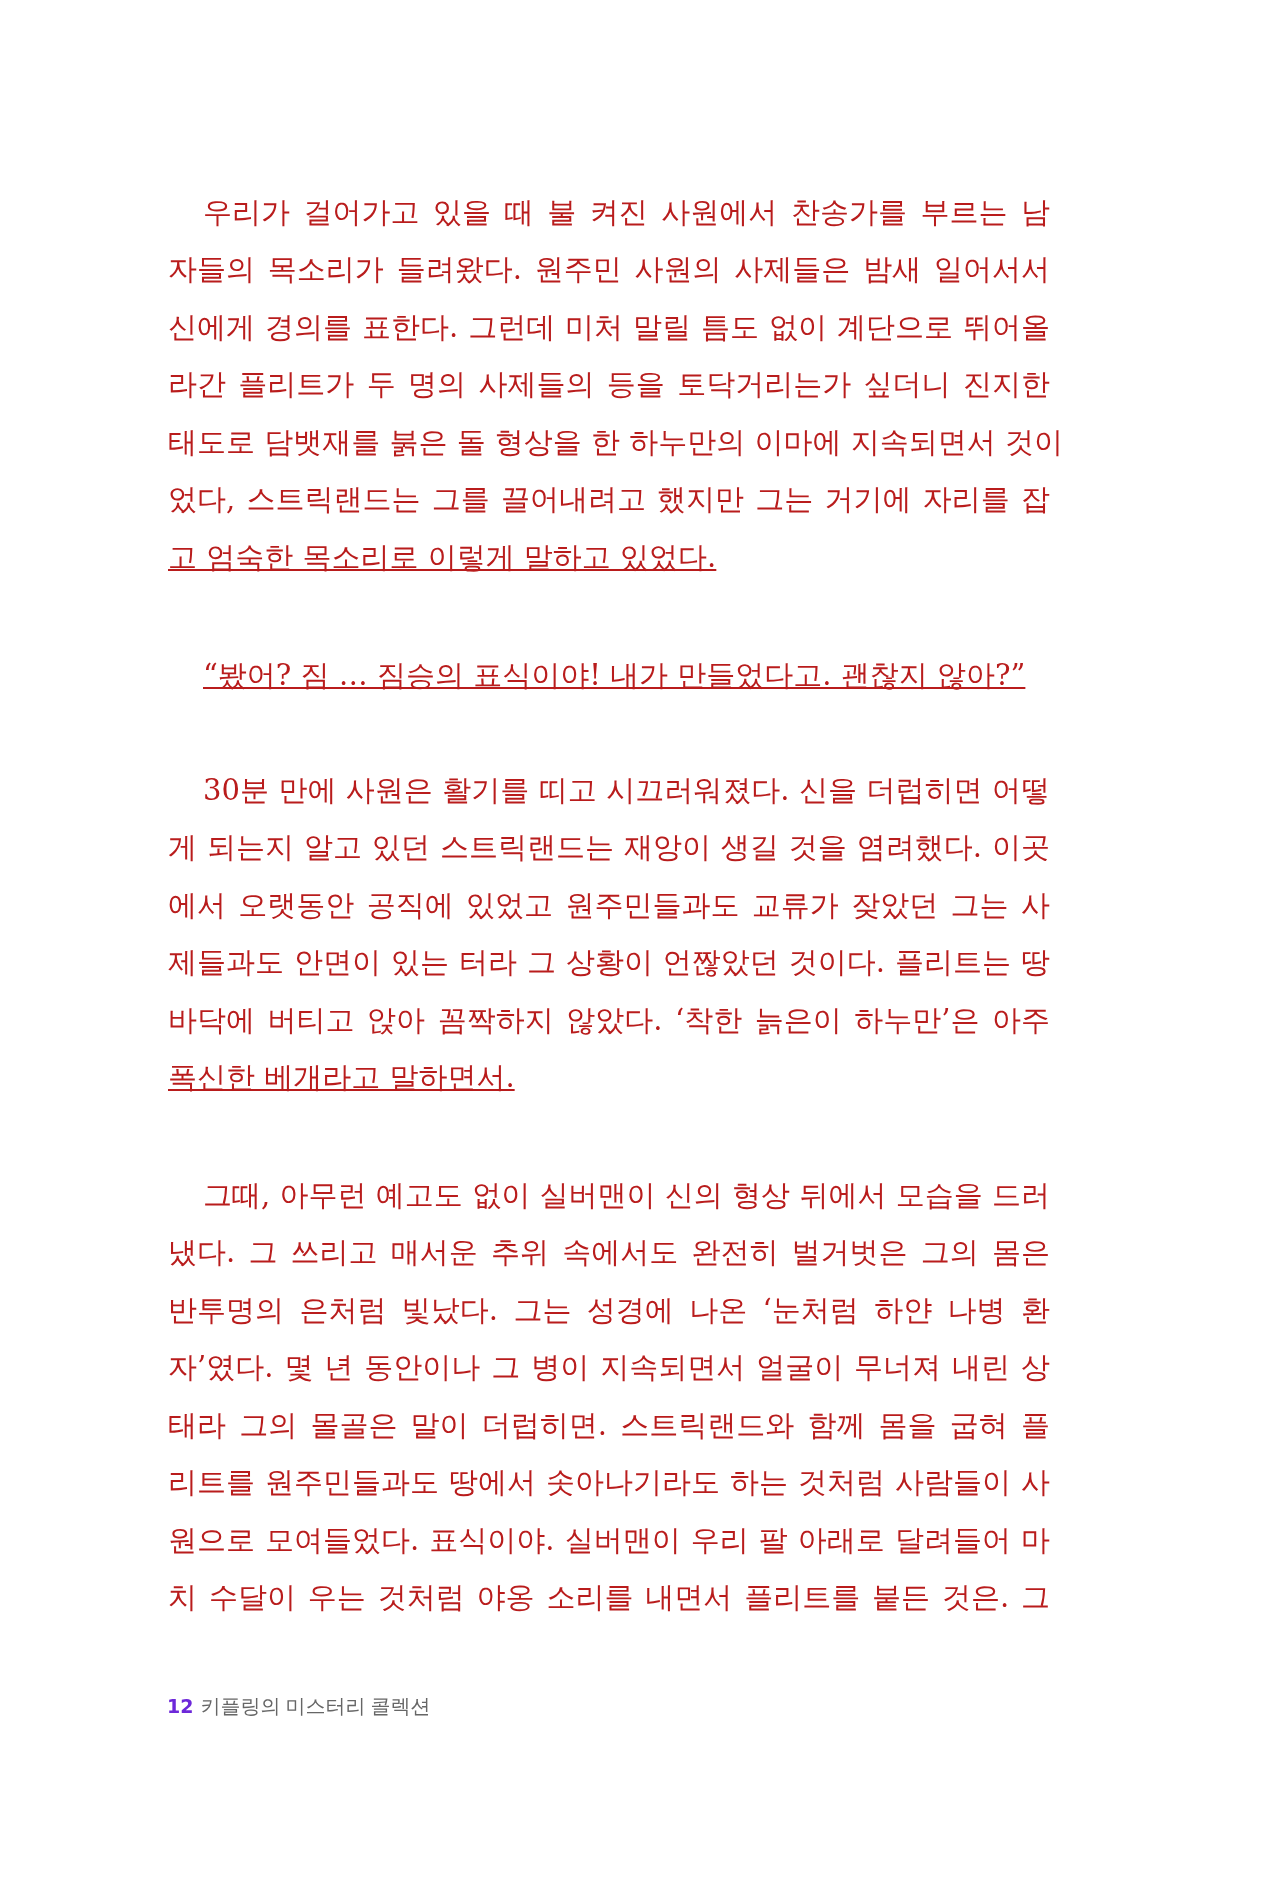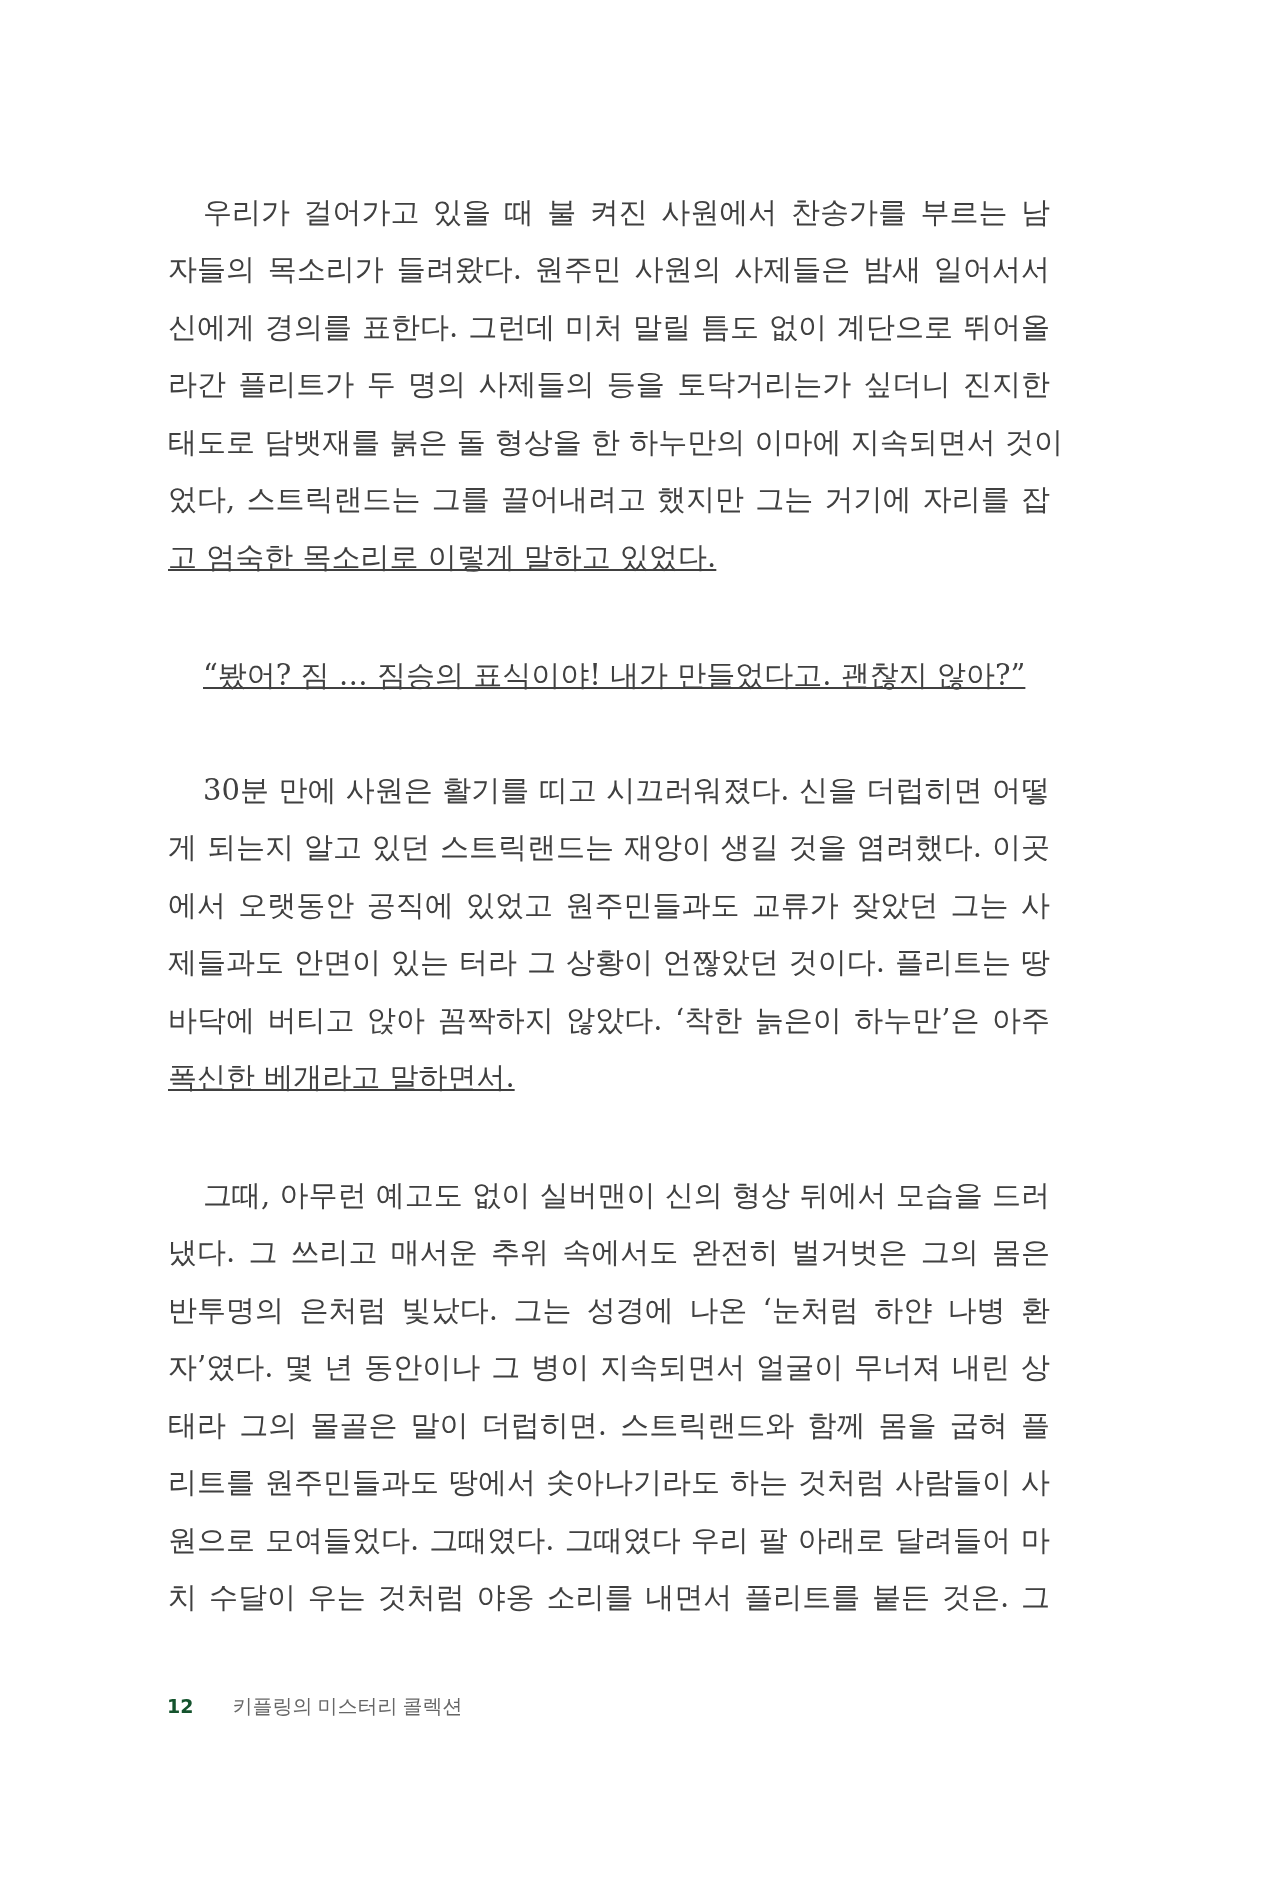--- a/index.html
+++ b/index.html
@@ -26,21 +26,21 @@
     position: absolute;
     left: 168px;
     width: 882px;
     height: 40px;
     line-height: 40px;
     font-size: 29px;
     letter-spacing: 0px;
     white-space: nowrap;
     text-align: justify;
     text-align-last: justify;
-    color: #404040;
+    color: #b91c1c;
   }
   .line.indent {
     left: 203px;
     width: 847px;
   }
   .line.last {
     text-align-last: left;
     text-decoration: underline;
   }
   .footer {
@@ -48,22 +48,22 @@
     left: 167px;
     top: 1690px;
     height: 32px;
     line-height: 32px;
     font-family: "DejaVu Sans", "Liberation Sans", sans-serif;
     white-space: nowrap;
   }
   .footer .page-num {
     font-size: 19px;
     font-weight: bold;
-    color: #14532d;
-    margin-right: 34px;
+    color: #6d28d9;
+    margin-right: 2px;
   }
   .footer .book-title {
     font-size: 20px;
     color: #666666;
     font-family: Liberation Serif, serif;
   }
 </style>
 </head>
 <body>
 
@@ -92,21 +92,21 @@
     <div class="line last" style="top:1057px">폭신한 베개라고 말하면서.</div>
   </div>
 
   <div>
     <div class="line indent" style="top:1175px">그때, 아무런 예고도 없이 실버맨이 신의 형상 뒤에서 모습을 드러</div>
     <div class="line" style="top:1232px">냈다. 그 쓰리고 매서운 추위 속에서도 완전히 벌거벗은 그의 몸은</div>
     <div class="line" style="top:1290px">반투명의 은처럼 빛났다. 그는 성경에 나온 ‘눈처럼 하얀 나병 환</div>
     <div class="line" style="top:1347px">자’였다. 몇 년 동안이나 그 병이 지속되면서 얼굴이 무너져 내린 상</div>
     <div class="line" style="top:1405px">태라 그의 몰골은 말이 더럽히면. 스트릭랜드와 함께 몸을 굽혀 플</div>
     <div class="line" style="top:1462px">리트를 원주민들과도 땅에서 솟아나기라도 하는 것처럼 사람들이 사</div>
-    <div class="line" style="top:1520px">원으로 모여들었다. 그때였다. 그때였다 우리 팔 아래로 달려들어 마</div>
+    <div class="line" style="top:1520px">원으로 모여들었다. 표식이야. 실버맨이 우리 팔 아래로 달려들어 마</div>
     <div class="line" style="top:1577px">치 수달이 우는 것처럼 야옹 소리를 내면서 플리트를 붙든 것은. 그</div>
   </div>
 
   <div class="footer">
     <span class="page-num">12</span>
     <span class="book-title">키플링의 미스터리 콜렉션</span>
   </div>
 
 </div>
 

